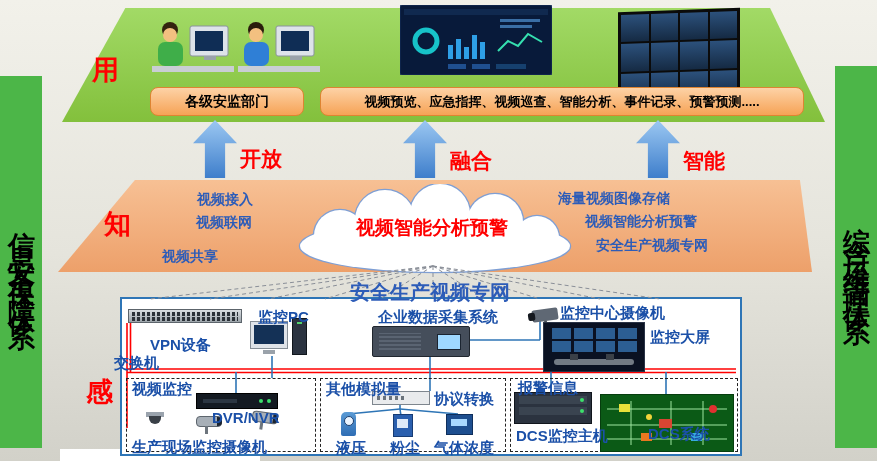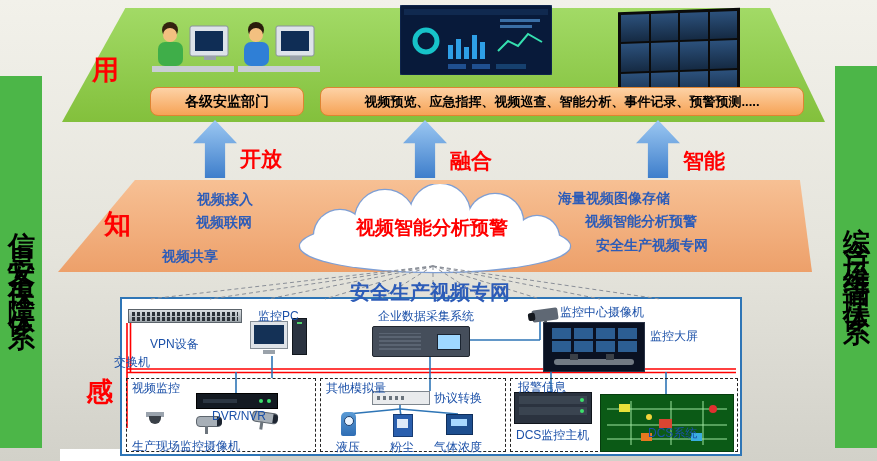--- a/index.html
+++ b/index.html
@@ -25,21 +25,21 @@
     display:flex;align-items:center;justify-content:center;font-weight:bold;color:#000;z-index:4;white-space:nowrap;}
   .arrow-up{position:absolute;width:44px;height:58px;z-index:3;
     background:linear-gradient(180deg,#9cc8f2,#3e7ecb);
     clip-path:polygon(50% 0,100% 40%,73% 40%,73% 100%,27% 100%,27% 40%,0 40%);}
   .mitem{position:absolute;font-size:14px;font-weight:600;color:#2d5cb8;z-index:4;white-space:nowrap;}
   .cloud-title{position:absolute;left:322px;top:215px;width:220px;text-align:center;
     font-size:19px;font-weight:bold;color:#ff0000;z-index:4;}
   .netlabel{position:absolute;left:350px;top:279px;font-size:20px;font-weight:bold;color:#2d5cb8;z-index:4;white-space:nowrap;}
   
   .bottom-box{left:120px;top:297px;width:622px;height:159px;background:#fff;border:2px solid #2e75b6;z-index:2;box-sizing:border-box;}
-  .dlabel{position:absolute;font-size:12px;font-weight:normal;color:#1b50a8;z-index:5;white-space:nowrap;}
+  .dlabel{position:absolute;font-size:15px;font-weight:bold;color:#1b50a8;z-index:5;white-space:nowrap;}
   .group-box{position:absolute;border:1.8px dashed #222;z-index:3;box-sizing:border-box;background:transparent;}
   
   .switch{left:128px;top:309px;width:114px;height:14px;background:linear-gradient(#d9dde1,#9ba3a9);border:1px solid #5c646b;z-index:4;box-sizing:border-box;padding:1px 3px;}
   .switch .ports{height:4px;margin-top:1px;background:repeating-linear-gradient(90deg,#2b3138 0 3px,transparent 3px 5px);}
   .pc-monitor{left:250px;top:321px;width:38px;height:28px;background:#dfe3e8;border:1px solid #868e96;z-index:4;box-sizing:border-box;}
   .pc-monitor .screen{margin:3px;width:30px;height:19px;background:#143156;}
   .pc-stand{left:263px;top:350px;width:12px;height:4px;background:#9aa2aa;z-index:4;}
   .pc-tower{left:292px;top:318px;width:13px;height:35px;background:#2b3340;border:1px solid #11161c;z-index:4;}
   .pc-tower .led{width:5px;height:2px;background:#53d26e;margin:3px auto 0;}
   .daq{left:372px;top:326px;width:96px;height:29px;background:#454e5b;border:1px solid #20262e;border-radius:2px;z-index:4;}

